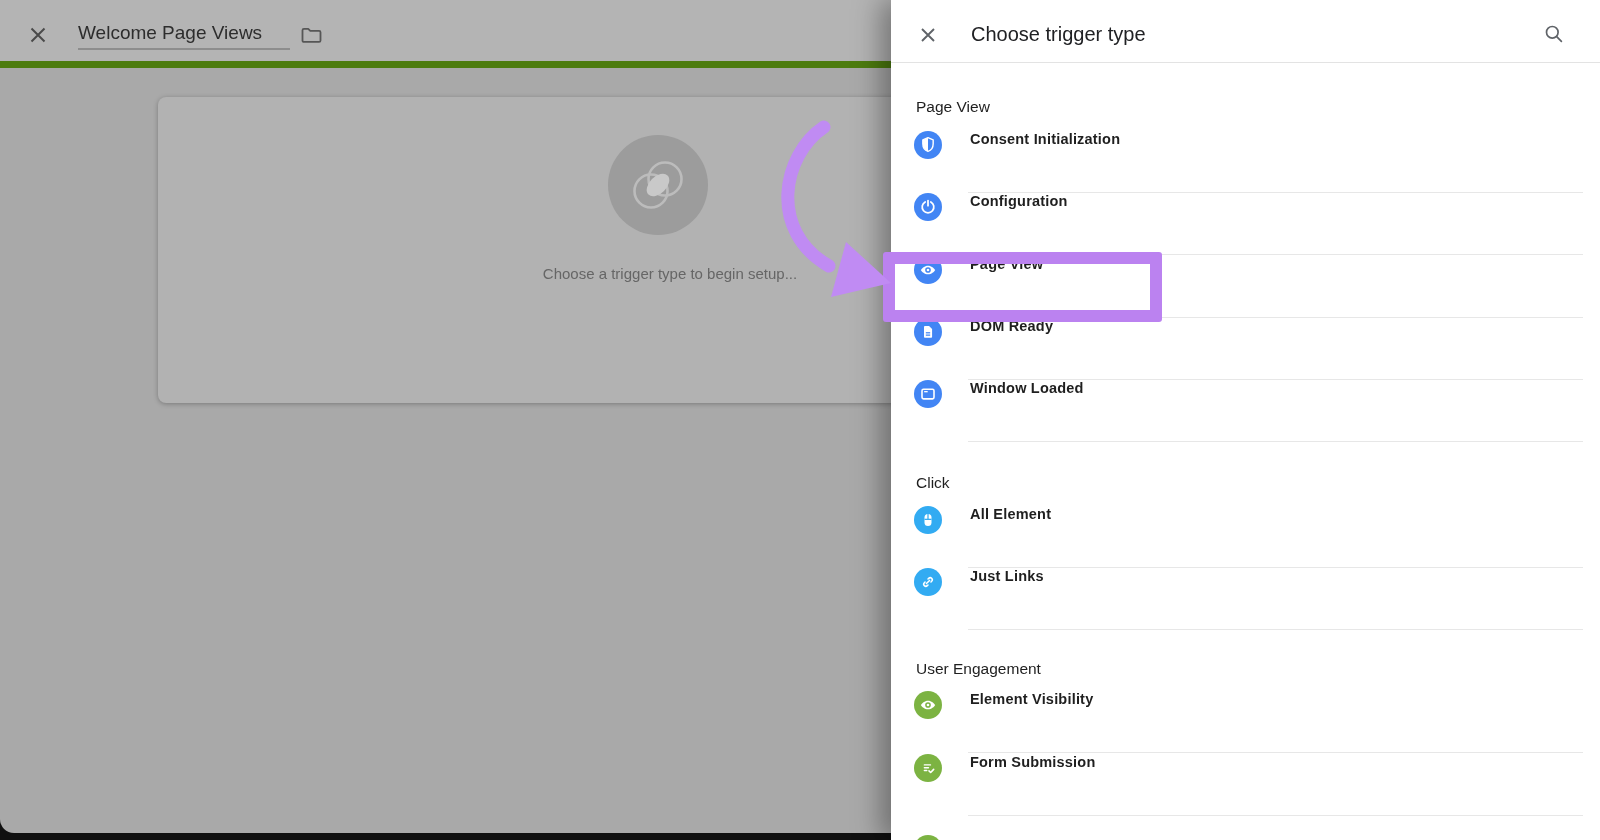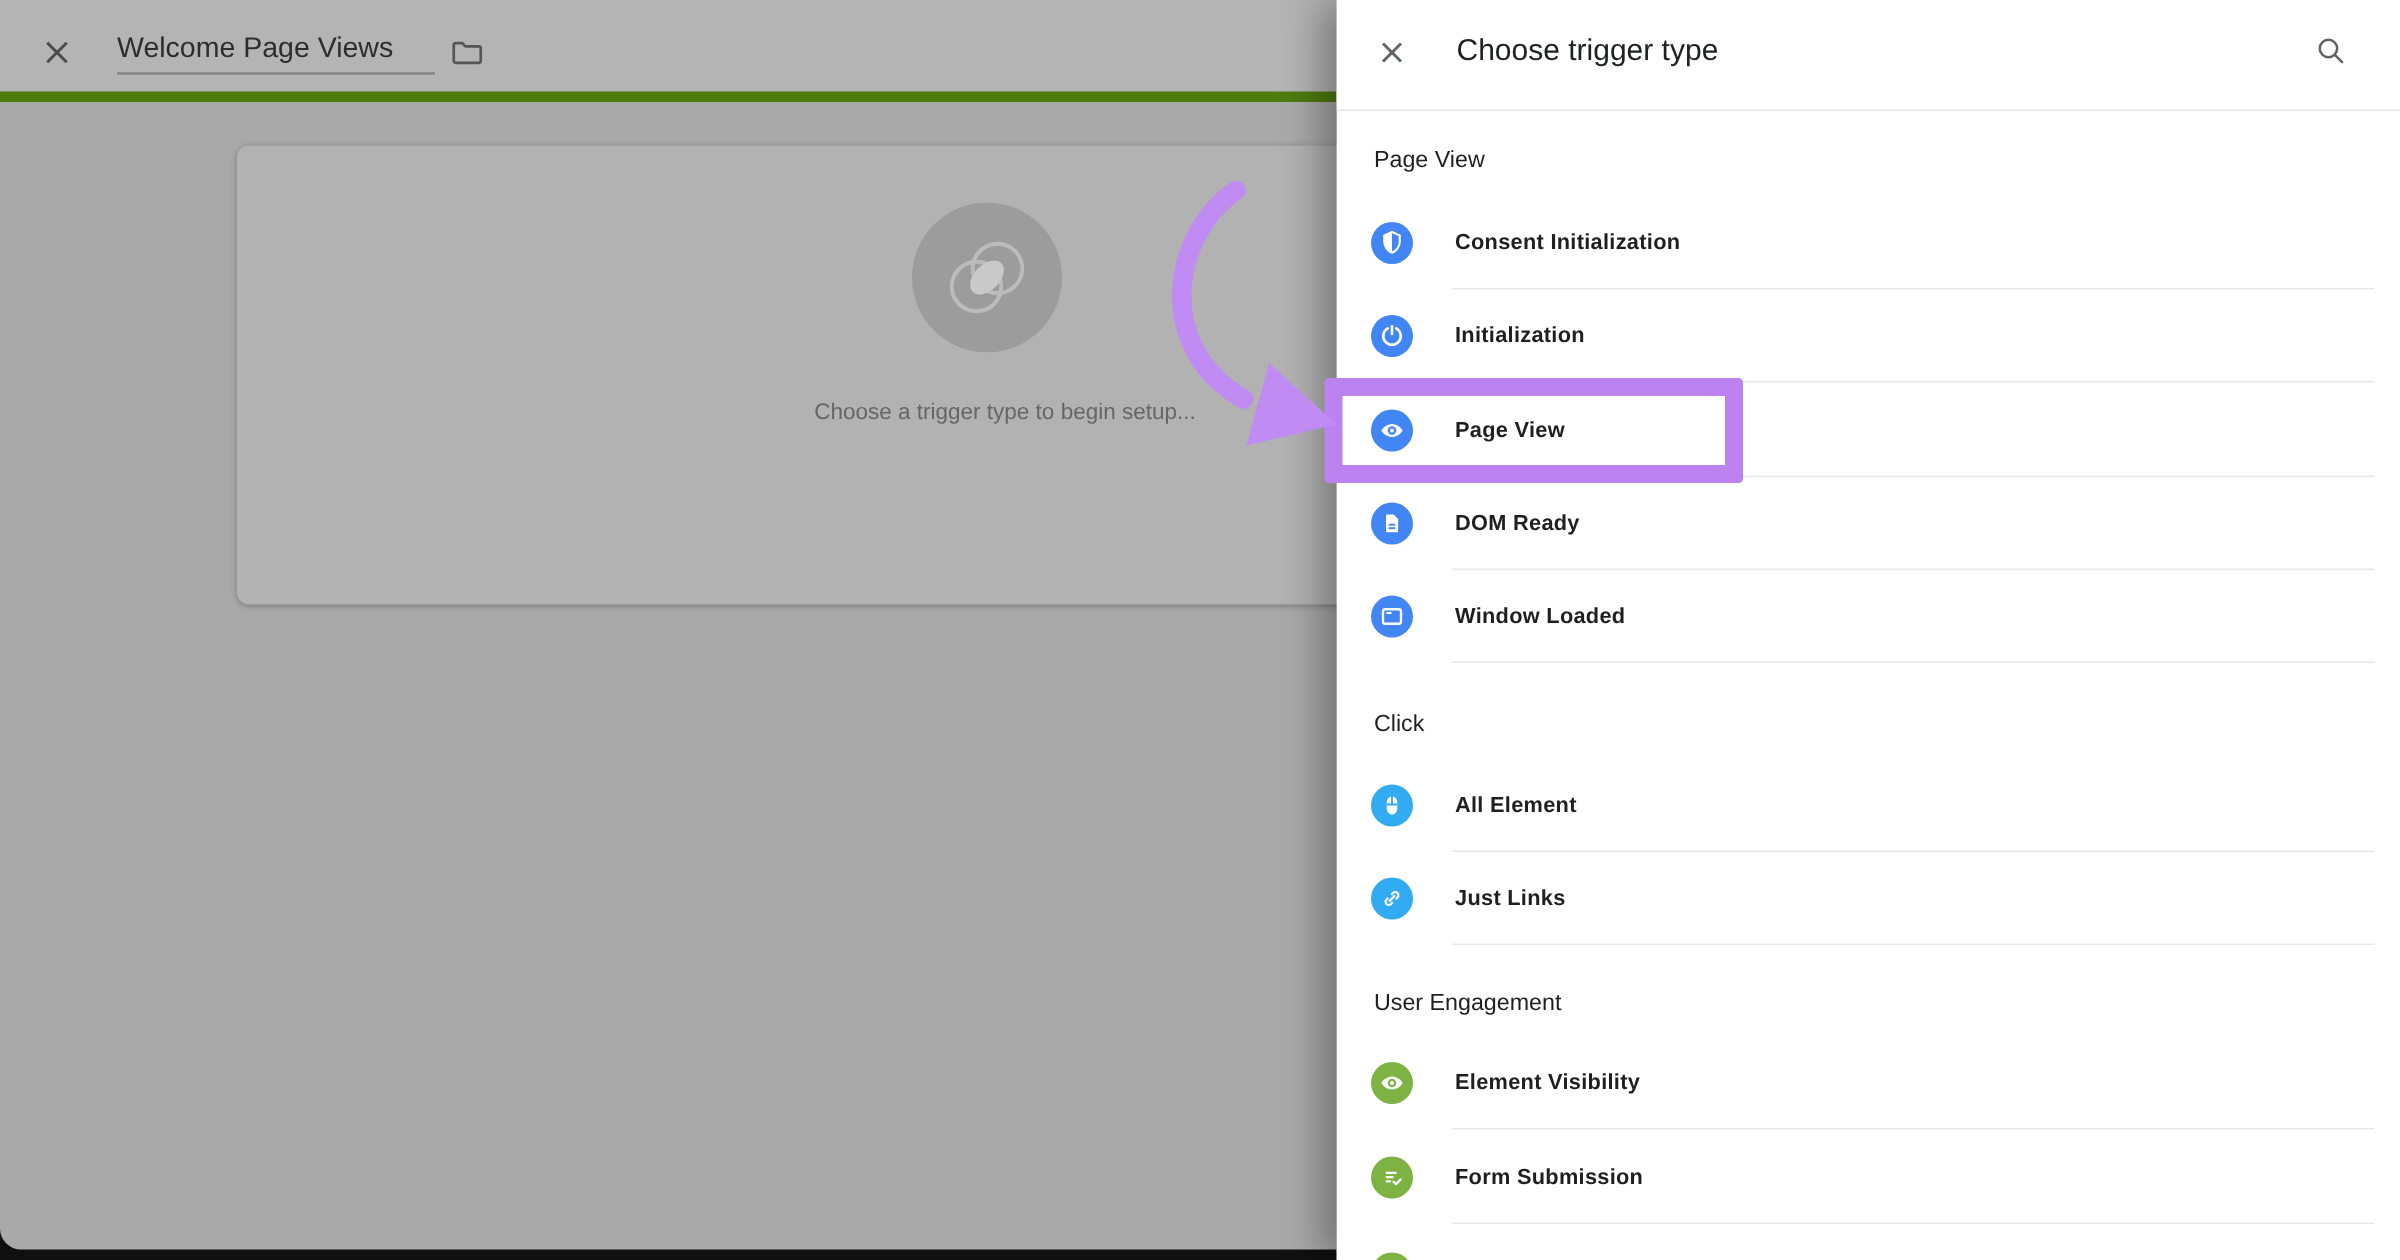--- a/index.html
+++ b/index.html
@@ -44,30 +44,30 @@
   .placeholder-text { margin-top:26px; font-size:15px; color:#666666;padding-left:24px; }
   .learn-more { margin-top:11px; font-size:15px; font-weight:bold; color:#3763c0; cursor:pointer; }
 
   
   .panel {
     position:absolute; left:891px; top:0; width:709px; height:840px;
     background:#ffffff; z-index:10;
     box-shadow:-10px 0 26px rgba(0,0,0,0.35);
     overflow:hidden;
   }
-  .panel-header { position:absolute; left:0; top:0; width:100%; height:74px; border-bottom:1px solid #e3e3e3; background:#fff;padding-left:20px; }
+  .panel-header { position:absolute; left:0; top:0; width:100%; height:63px; border-bottom:1px solid #e3e3e3; background:#fff;padding-left:20px; }
   .ph-close { position:absolute; left:27px; top:25px; width:20px; height:20px; cursor:pointer; }
   .ph-title { position:absolute; left:80px; top:23px; font-size:20px; color:#202124; }
   .ph-search { position:absolute; left:652px; top:23px; width:22px; height:22px; cursor:pointer; }
 
   .sec-h { position:absolute; left:25px; height:20px; line-height:20px; font-size:15.5px; color:#1f1f1f; }
 
   .t-row {
     position:absolute; left:0; width:100%; height:62px;
-    display:flex; align-items:center; cursor:pointer; background:transparent;
+    display:flex; cursor:pointer; background:transparent;
   }
   .t-row::after {
     content:""; position:absolute; left:77px; right:17px; bottom:0;
     height:1px; background:#e7e7e7;
   }
   .t-icon {
     width:28px; height:28px; border-radius:50%; margin-left:23px;
     flex:0 0 28px; display:flex; align-items:center; justify-content:center;
   }
   .c-blue  { background:#4285f4; }
@@ -152,21 +152,21 @@
     <div class="t-label">Consent Initialization</div>
   </div>
 
   <div class="t-row" style="top:193px">
     <div class="t-icon c-blue">
       <svg width="20" height="20" viewBox="0 0 24 24" fill="none" stroke="#fff" stroke-width="2.1" stroke-linecap="round">
         <path d="M12 4.2v6.2"></path>
           <path d="M8.6 5.9a7 7 0 1 0 6.8 0"></path>
       </svg>
     </div>
-    <div class="t-label">Initialization</div>
+    <div class="t-label">Configuration</div>
   </div>
 
   <div class="t-row" style="top:256px">
     <div class="t-icon c-blue">
       <svg width="20" height="20" viewBox="0 0 24 24">
         <path d="M12 6.8c-4.1 0-7.4 3.1-8.6 5.2 1.2 2.1 4.5 5.2 8.6 5.2s7.4-3.1 8.6-5.2C19.4 9.9 16.1 6.8 12 6.8Z" fill="#fff"></path>
         <circle cx="12" cy="12" r="3.4" fill="#4285f4"></circle>
           <circle cx="12" cy="12" r="1.6" fill="#fff"></circle>
       </svg>
     </div>

